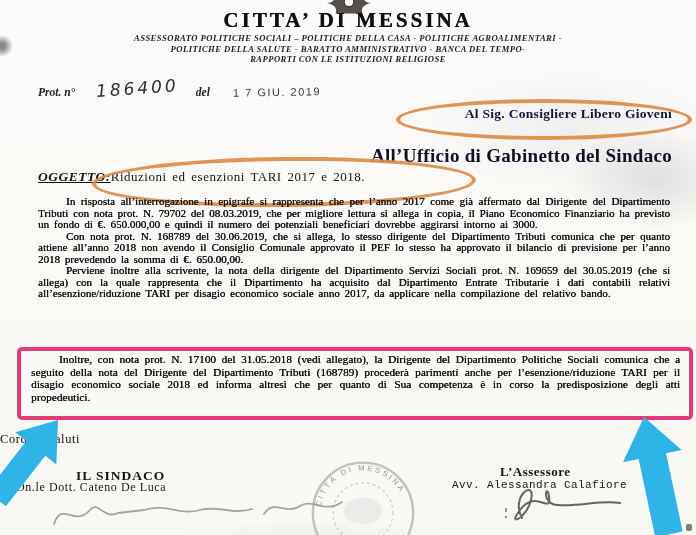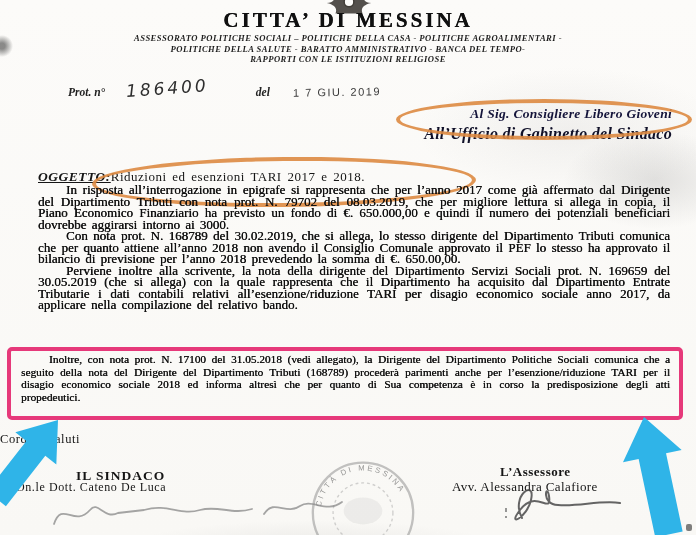--- a/index.html
+++ b/index.html
@@ -28,71 +28,71 @@
     text-shadow: 0.3px 0 0 currentColor;
   }
   .dept {
     left: 0; top: 33px; width: 100%;
     text-align: center; font-size: 8.6px; font-weight: bold; font-style: italic;
     line-height: 10.6px; letter-spacing: 0.45px; color: #1d1d1d;
   }
 
   
   .prot { left: 38px; top: 80px; width: 400px; font-size: 11.5px; }
-  .prot-label, .prot-del { font-style: italic; font-weight: bold; color: #222; margin-left: 30px; }
+  .prot-label, .prot-del { font-style: italic; font-weight: bold; color: #222; }
   .prot-num {
     display: inline-block; margin: 0 14px 0 18px;
     font-family: "DejaVu Sans", sans-serif; font-style: italic;
     font-size: 17px; letter-spacing: 3px; color: #2e2e2e;
     transform: rotate(-4deg) translateY(-2px);
   }
   .prot-date {
     display: inline-block; margin-left: 20px;
     font-family: "Liberation Sans", sans-serif;
     font-size: 11px; letter-spacing: 1.5px; color: #3a3a3a;
     transform: rotate(-1deg);
   }
 
   
   .recipients { right: 24px; top: 106px; text-align: right; }
-  .recipient-1 { font-size: 13.5px; font-weight: bold; font-style: italic; letter-spacing: 0.3px; color: #14143a; }
-  .recipient-2 { margin-top: 3px; font-size: 16px; font-weight: bold; font-style: italic; letter-spacing: 0.3px; color: #101028; }
+  .recipient-1 { font-size: 13.5px; font-weight: bold; letter-spacing: 0.3px; color: #14143a; }
+  .recipient-2 { margin-top: 23px; font-size: 19px; font-weight: bold; letter-spacing: 0.3px; color: #101028; }
 
   
   .subject { left: 38px; top: 169px; font-size: 13px; white-space: nowrap; }
   .subject-label { font-weight: bold; font-style: italic; font-size: 13.5px; letter-spacing: 0.5px; text-decoration: underline; }
   .subject-text { letter-spacing: 0.5px; word-spacing: 2px; }
 
   
   .body-text {
-    left: 38px; top: 184px; width: 632px;
-    font-size: 13px; line-height: 11.5px; text-align: justify;
+    left: 38px; top: 196px; width: 632px;
+    font-size: 11px; line-height: 11.5px; text-align: justify;
     color: #101010; text-shadow: 0.3px 0 0 currentColor; word-spacing: 2px;
   }
   .body-text p { margin: 0; text-indent: 28px; }
 
   .hl-box {
-    left: 7px; top: 347px; width: 676px; height: 73px;
+    left: 17px; top: 347px; width: 676px; height: 73px;
     box-sizing: border-box;
     border: 4px solid var(--box-color, #e6397a);
     border-radius: 5px;
     padding: 2px 9px 0 10px;
   }
   .hl-box p {
     margin: 0; text-indent: 28px;
     font-size: 11.3px; line-height: 12.6px; text-align: justify;
     color: #101010; text-shadow: 0.3px 0 0 currentColor; word-spacing: 2.5px;
   }
 
   
   .closing { left: 0; top: 432px; width: 100%; text-align: left; font-size: 12.5px; letter-spacing: 0.6px; color: #141414; }
   .sig-role-left  { left: 76px;  top: 468px; font-size: 13.5px; font-weight: bold; letter-spacing: 1px; }
   .sig-name-left  { left: 16px;  top: 480px; font-size: 12px; letter-spacing: 0.6px; }
   .sig-role-right { left: 500px; top: 464px; font-size: 13px; font-weight: bold; letter-spacing: 0.5px; }
-  .sig-name-right { left: 452px; top: 479px; font-size: 13px; letter-spacing: 0.4px; }
+  .sig-name-right { left: 452px; top: 479px; font-size: 11px; letter-spacing: 0.4px; font-family: Liberation Mono, monospace; }
 
   
   .ellipse {
     position: absolute; border-radius: 50%;
     border: 4px solid var(--ellipse-color, #dd8a41);
     opacity: 0.9; pointer-events: none;
   }
   .ellipse-recipient { left: 396px; top: 99px;  width: 288px; height: 33px; }
   .ellipse-subject   { left: 92px;  top: 157px; width: 376px; height: 42px; transform: rotate(-0.6deg); }
 
@@ -135,21 +135,21 @@
   </div>
   <div class="ellipse ellipse-recipient"></div>
 
   <div class="abs subject">
     <span class="subject-label">OGGETTO:</span><span class="subject-text">Riduzioni ed esenzioni TARI 2017 e 2018.</span>
   </div>
   <div class="ellipse ellipse-subject"></div>
 
   <div class="abs body-text">
     <p>In risposta all’interrogazione in epigrafe si rappresenta che  per l’anno 2017 come già affermato dal Dirigente del Dipartimento Tributi con nota prot. N. 79702 del 08.03.2019, che per migliore lettura si allega in copia,  il Piano Economico Finanziario ha previsto un fondo di €. 650.000,00 e quindi il numero dei potenziali beneficiari dovrebbe aggirarsi intorno ai 3000.</p>
-    <p>Con nota prot. N. 168789 del 30.02.2019, che si allega, lo stesso dirigente del Dipartimento Tributi comunica che per quanto attiene all’anno 2018 non avendo il Consiglio Comunale approvato il PEF lo stesso ha approvato il bilancio di previsione per l’anno 2018 prevedendo la somma di €. 650.00,00.</p>
+    <p>Con nota prot. N. 168789 del 30.06.2019, che si allega, lo stesso dirigente del Dipartimento Tributi comunica che per quanto attiene all’anno 2018 non avendo il Consiglio Comunale approvato il PEF lo stesso ha approvato il bilancio di previsione per l’anno 2018 prevedendo la somma di €. 650.00,00.</p>
     <p>Perviene inoltre alla scrivente, la nota della dirigente del Dipartimento Servizi Sociali prot. N. 169659 del 30.05.2019 (che si allega) con la quale rappresenta che il Dipartimento ha acquisito dal Dipartimento Entrate Tributarie i dati contabili relativi all’esenzione/riduzione TARI per disagio economico sociale anno 2017, da applicare nella compilazione del relativo bando.</p>
   </div>
 
   <div class="abs hl-box">
     <p>Inoltre, con nota prot. N. 17100 del 31.05.2018 (vedi allegato), la Dirigente del Dipartimento Politiche Sociali comunica che a seguito della nota del Dirigente del Dipartimento Tributi (168789) procederà parimenti anche per l’esenzione/riduzione TARI per il disagio economico sociale 2018 ed informa altresì che per quanto di Sua competenza è in corso la predisposizione degli atti propedeutici.</p>
   </div>
 
   <div class="abs closing">Cordiali saluti</div>
 
   <div class="abs sig-role-left">IL SINDACO</div>

